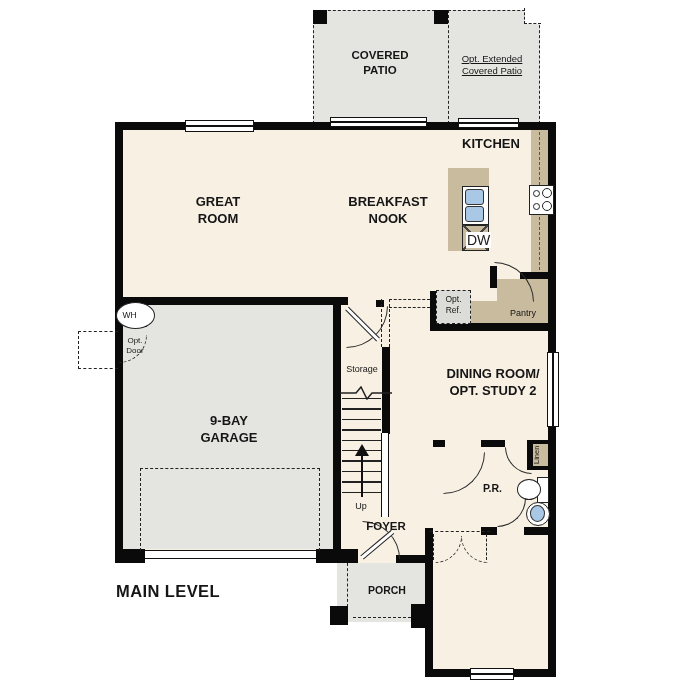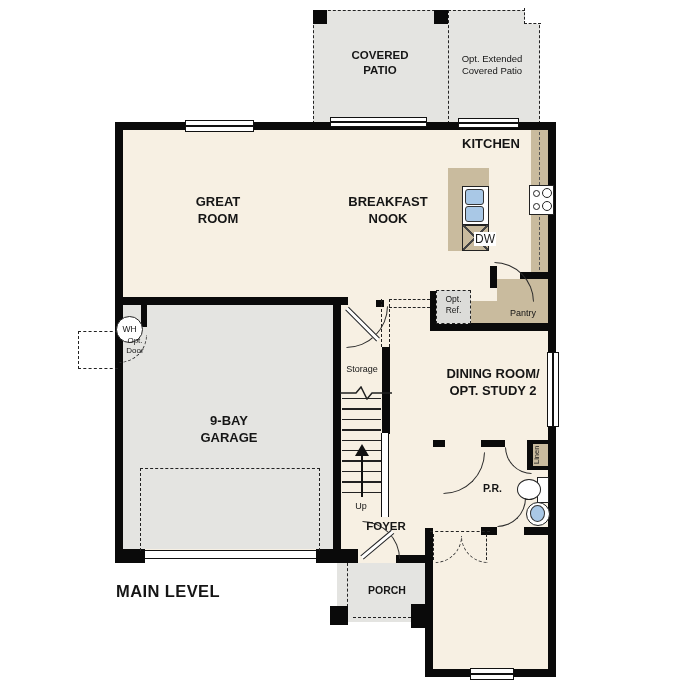--- a/index.html
+++ b/index.html
@@ -43,21 +43,21 @@
 
 <div id="plan">
 
   <div class="gray dashbox" style="left:313px;top:10px;width:135px;height:112px;"></div>
   <div class="gray dashbox" style="left:448px;top:10px;width:90px;height:112px;"></div>
   <div class="white" style="left:524px;top:8px;width:16px;height:15px;border-left:1.5px dashed #222;border-bottom:1.5px dashed #222;"></div>
   <div class="w" style="left:313px;top:10px;width:14px;height:14px;"></div>
   <div class="w" style="left:434px;top:10px;width:14px;height:14px;"></div>
   <div class="lbl" style="left:330px;top:48px;width:100px;font-size:11.5px;">COVERED
 PATIO</div>
-  <div class="lbl" style="left:448px;top:53px;width:88px;font-size:9.5px;font-weight:normal;line-height:12px;">Opt. Extended
+  <div class="lbl" style="left:448px;top:53px;width:88px;font-size:9.5px;font-weight:normal;line-height:12px;text-decoration:underline;">Opt. Extended
 Covered Patio</div>
 
   <div class="floor" style="left:115px;top:122px;width:441px;height:555px;"></div>
   <div class="white" style="left:115px;top:563px;width:310px;height:124px;"></div>
   <div class="white" style="left:145px;top:557px;width:171px;height:7px;"></div>
   <div class="gray" style="left:123px;top:305px;width:210px;height:244px;"></div>
   <div class="gray" style="left:337px;top:563px;width:91px;height:59px;"></div>
 
   <div class="w" style="left:115px;top:122px;width:441px;height:8px;"></div>
   <div class="w" style="left:115px;top:122px;width:8px;height:441px;"></div>
@@ -108,21 +108,21 @@
     <div class="abs circle" style="left:12px;top:15px;width:8px;height:8px;border:1px solid #222;"></div>
     <div class="abs circle" style="left:3px;top:4px;width:5px;height:5px;border:1px solid #222;"></div>
     <div class="abs circle" style="left:3px;top:17px;width:5px;height:5px;border:1px solid #222;"></div>
   </div>
   <div class="tan" style="left:448px;top:168px;width:41px;height:83px;"></div>
   <div class="fix" style="left:462px;top:186px;width:25px;height:38px;">
     <div class="abs blue" style="left:2px;top:2px;width:17px;height:14px;border-radius:3px;"></div>
     <div class="abs blue" style="left:2px;top:19px;width:17px;height:14px;border-radius:3px;"></div>
   </div>
   <div class="fix xbox" style="left:462px;top:224px;width:25px;height:25px;">
-    <span class="abs" style="left:3px;top:7px;font-size:12px;background:#fff;padding:0 1px;margin-left:8px;">DW</span>
+    <span class="abs" style="left:3px;top:7px;font-size:14px;background:#fff;padding:0 1px;">DW</span>
   </div>
 
   <div class="tan" style="left:497px;top:279px;width:51px;height:44px;"></div>
   <div class="tan" style="left:470px;top:301px;width:34px;height:22px;"></div>
   <div class="abs" style="left:436px;top:290px;width:33px;height:32px;background:#dcdcd9;border:1.4px dashed #222;">
     <div class="lbl" style="left:0;top:3px;width:33px;font-size:8.5px;font-weight:normal;line-height:11px;">Opt.
 Ref.</div>
   </div>
   <div class="lbl sm" style="left:500px;top:308px;width:46px;">Pantry</div>
 
@@ -160,21 +160,21 @@
   <div class="w" style="left:411px;top:604px;width:22px;height:24px;"></div>
 
   <div class="abs" style="left:342px;top:398px;width:39px;height:102px;background:repeating-linear-gradient(to bottom,#222 0,#222 1.4px,transparent 1.4px,transparent 10.4px);"></div>
   <div class="abs" style="left:381px;top:433px;width:6px;height:84px;background:#fff;border-left:1.4px solid #111;border-right:1.4px solid #111;"></div>
   <svg class="abs" style="left:340px;top:386px;" width="52" height="14" viewBox="0 0 52 14">
     <polyline points="0,7 16,7 21,1 27,13 32,7 52,7" fill="none" stroke="#222" stroke-width="1.5"></polyline>
   </svg>
   <div class="abs" style="left:361px;top:455px;width:2px;height:42px;background:#111;"></div>
   <div class="abs" style="left:355px;top:444px;width:0;height:0;border-left:7px solid transparent;border-right:7px solid transparent;border-bottom:12px solid #111;"></div>
 
-  <div class="fix circle" style="left:116px;top:316px;width:25px;height:25px;">
+  <div class="fix circle" style="left:116px;top:302px;width:25px;height:25px;padding-left:12px;">
     <div class="lbl" style="left:0;top:7px;width:25px;font-size:8.5px;font-weight:normal;">WH</div>
   </div>
   <div class="lbl" style="left:118px;top:336px;width:34px;font-size:8px;font-weight:normal;line-height:10px;">Opt.
 Door</div>
 
   <div class="ac" style="left:569px;top:222px;">
     <div class="inner"></div>
     <div class="t">A/C</div>
   </div>
   <div class="ac" style="left:569px;top:286px;">

